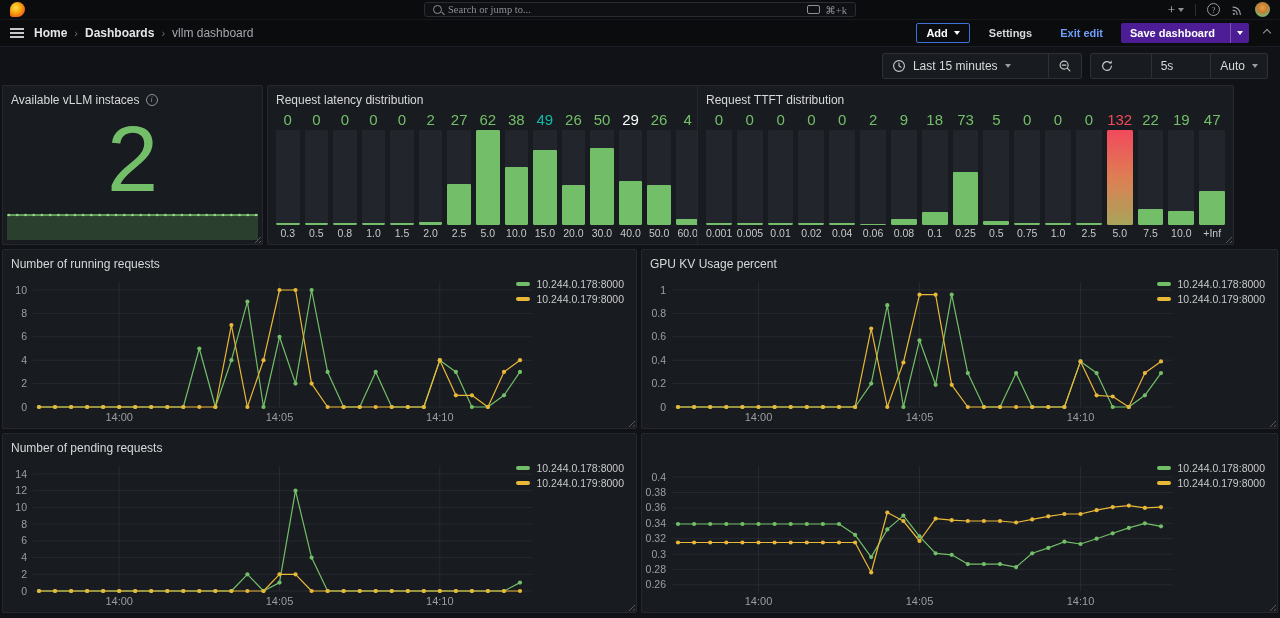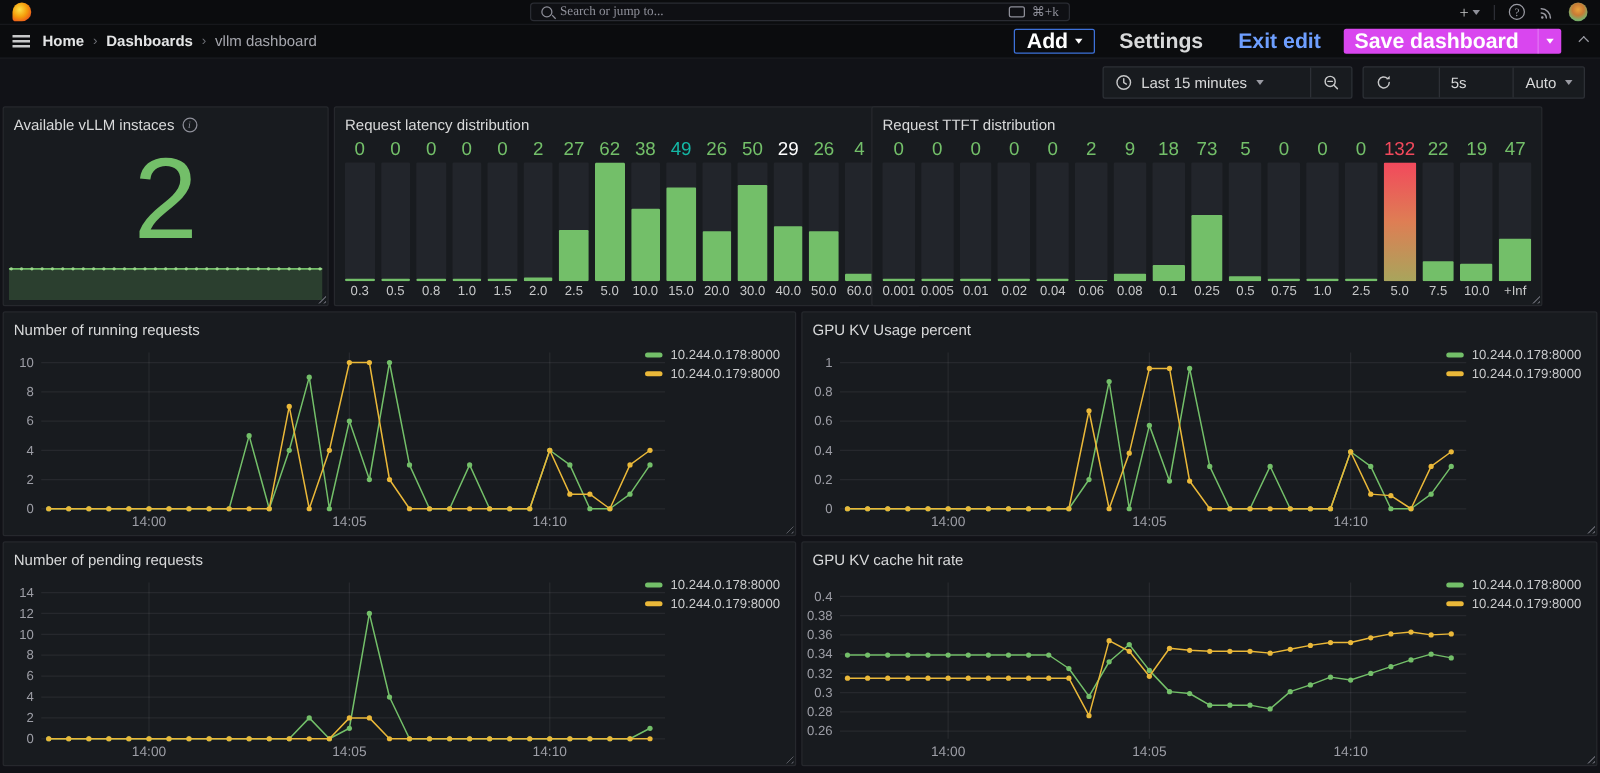--- a/index.html
+++ b/index.html
@@ -27,25 +27,25 @@
   .caret{width:0;height:0;border-left:3.5px solid transparent;border-right:3.5px solid transparent;border-top:4px solid currentColor;display:inline-block;}
   
   .nav-sub{height:27px;background:#0B0C0E;display:flex;align-items:center;padding:0 10px;gap:10px;border-bottom:1px solid #1B1D22;}
   .burger{width:14px;height:10px;border-top:2px solid #C7C8C9;border-bottom:2px solid #C7C8C9;position:relative;display:inline-block;}
   .burger:after{content:"";position:absolute;left:0;right:0;top:2px;height:2px;background:#C7C8C9;}
   .crumbs{display:flex;align-items:center;gap:7px;font-size:12px;}
   .crumb-b{font-weight:700;color:#E4E5E6;}
   .crumb-sep{color:#6E7077;font-size:11px;}
   .crumb-cur{color:#A6A7AE;}
   .sub-actions{margin-left:auto;display:flex;align-items:center;gap:9px;}
-  .btn{height:20px;display:flex;align-items:center;gap:6px;border-radius:2px;font-size:17px;font-weight:600;padding:0 9px;cursor:default;}
+  .btn{height:20px;display:flex;align-items:center;gap:6px;border-radius:2px;font-size:11px;font-weight:600;padding:0 9px;cursor:default;}
   .btn-add{border:1px solid #3D71D9;color:#FFFFFF;background:transparent;}
   .btn-plain{color:#D8D9DA;background:transparent;border:1px solid transparent;}
   .btn-link{color:#6E9FFF;background:transparent;}
-  .btn-save{background:#d946ef;color:#FFFFFF;padding:0;}
+  .btn-save{background:#4c1d95;color:#FFFFFF;padding:0;}
   .btn-save .lbl{padding:0 9px;}
   .btn-save .dd{border-left:1px solid rgba(255,255,255,0.25);height:100%;display:flex;align-items:center;padding:0 6px;}
   .chev-up{width:6px;height:6px;border-left:1.6px solid #9A9BA3;border-top:1.6px solid #9A9BA3;transform:rotate(45deg);display:inline-block;margin-left:6px;}
   
   .toolbar{height:37px;display:flex;align-items:center;justify-content:flex-end;padding:0 12px;gap:8px;}
   .tgroup{display:flex;align-items:center;background:#181B1F;border:1px solid #2D3036;border-radius:2px;height:26px;gap:28px;}
   .tseg{display:flex;align-items:center;gap:7px;padding:0 9px;height:100%;font-size:12px;font-weight:500;color:#D8D9DA;}
   .tseg + .tseg{border-left:1px solid #2D3036;}
   .icon-svg{display:block;}
   
@@ -762,23 +762,20 @@
      </span>
         <span class="lrow">
        <span class="lswatch" style="background:#EAB839"></span>
        <span class="llabel">10.244.0.179:8000</span>
      </span>
       </div>
     <span class="rz"></span>
   </div>
 
   <div class="panel" style="left:641px;top:349px;width:637px;height:180px;">
-    <div class="phead">
-      <span class="ptitle">GPU KV cache hit rate</span>
-    </div>
     <div class="chart" id="c-cache_hit"><svg width="635" height="154">
           <line x1="30" y1="126.8" x2="531" y2="126.8" stroke="rgba(204,204,220,0.08)" stroke-width="1"></line>
           <text x="24" y="130.3" text-anchor="end" font-size="10.5" fill="#9D9EA6">0.26</text>
           <line x1="30" y1="111.4" x2="531" y2="111.4" stroke="rgba(204,204,220,0.08)" stroke-width="1"></line>
           <text x="24" y="114.9" text-anchor="end" font-size="10.5" fill="#9D9EA6">0.28</text>
           <line x1="30" y1="96.1" x2="531" y2="96.1" stroke="rgba(204,204,220,0.08)" stroke-width="1"></line>
           <text x="24" y="99.6" text-anchor="end" font-size="10.5" fill="#9D9EA6">0.3</text>
           <line x1="30" y1="80.7" x2="531" y2="80.7" stroke="rgba(204,204,220,0.08)" stroke-width="1"></line>
           <text x="24" y="84.2" text-anchor="end" font-size="10.5" fill="#9D9EA6">0.32</text>
           <line x1="30" y1="65.3" x2="531" y2="65.3" stroke="rgba(204,204,220,0.08)" stroke-width="1"></line>

